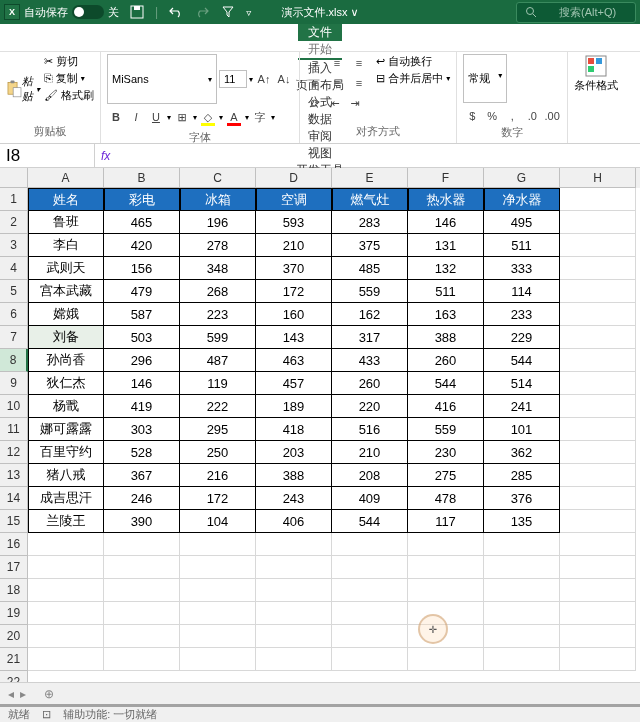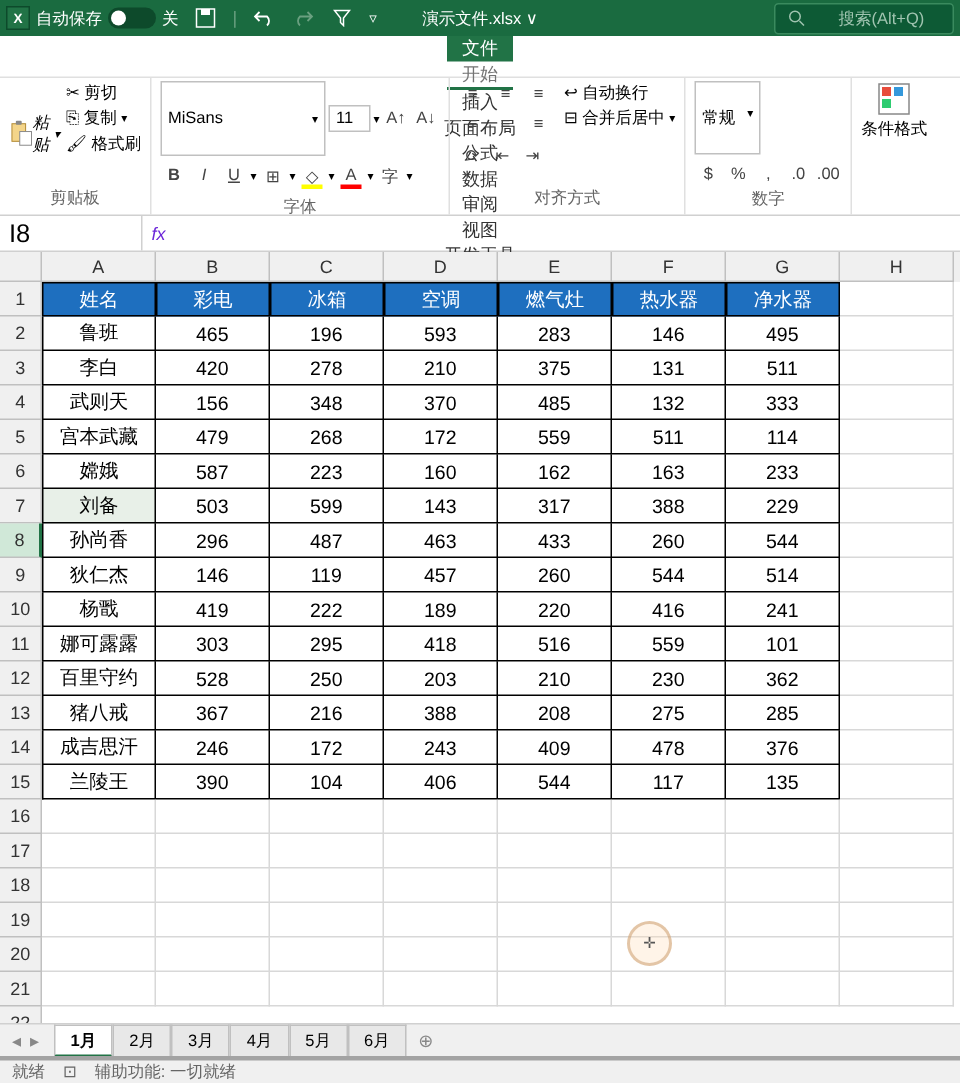--- a/index.html
+++ b/index.html
@@ -519,28 +519,20 @@
     </div>
 </div>
 
 <div class="cursor-ring"></div>
 
 <div class="sheet-tabs">
   <div class="nav-arrows">
       <span>◂</span>
       <span>▸</span>
     </div>
-  <div id="sheettabs" style="display:flex">
-      <div class="sheet-tab active">1月</div>
-      <div class="sheet-tab">2月</div>
-      <div class="sheet-tab">3月</div>
-      <div class="sheet-tab">4月</div>
-      <div class="sheet-tab">5月</div>
-      <div class="sheet-tab">6月</div>
-    </div>
   <div class="add-sheet">⊕</div>
 </div>
 
 <div class="statusbar">
   <span>就绪</span>
   <span>⊡</span>
   <span>辅助功能: 一切就绪</span>
 </div>
 
 </body></html>

